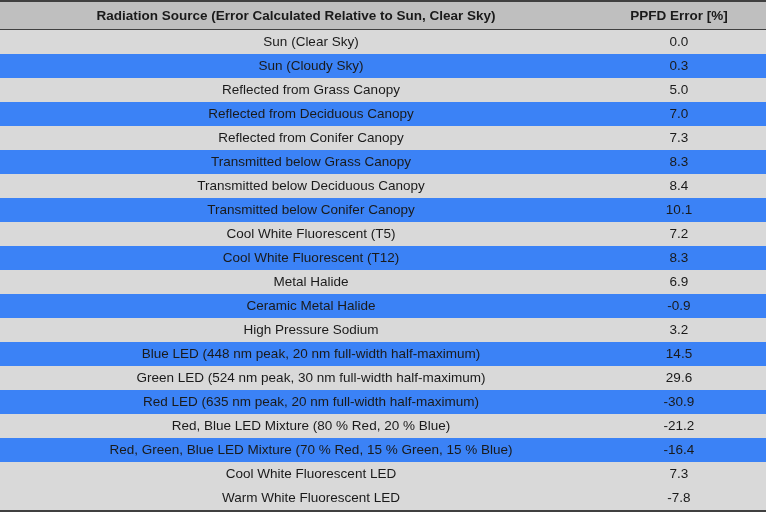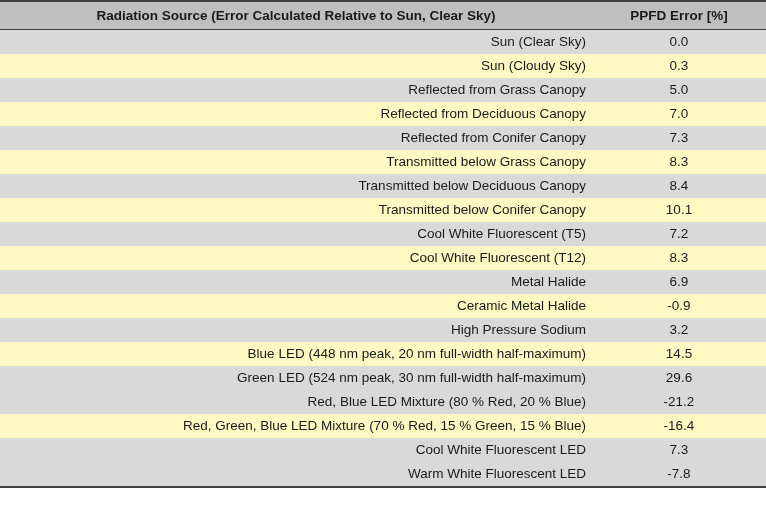--- a/index.html
+++ b/index.html
@@ -45,31 +45,31 @@
     text-align: center;
   }
   table.ppfd-table tbody td {
     padding: 2px 6px 3px 6px;
     height: 19px;
     line-height: 16px;
     vertical-align: middle;
     border: none;
   }
   table.ppfd-table tbody td.cell-source {
-    text-align: right;
+    text-align: center;
     padding-left: 36px;
   }
   table.ppfd-table tbody td.cell-error {
     text-align: center;
   }
   table.ppfd-table tbody tr.shaded td {
     background: #d9d9d9;
   }
   table.ppfd-table tbody tr.plain td {
-    background: #fef9c3;
+    background: #3b82f6;
   }
   table.ppfd-table tbody tr:last-child td {
     border-bottom: 2px solid #404040;
   }
 </style>
 </head>
 <body>
 
 <div class="table-wrap">
   <table class="ppfd-table">
@@ -137,20 +137,24 @@
         <td class="cell-error">3.2</td>
       </tr>
       <tr class="plain">
         <td class="cell-source">Blue LED (448 nm peak, 20 nm full-width half-maximum)</td>
         <td class="cell-error">14.5</td>
       </tr>
       <tr class="shaded">
         <td class="cell-source">Green LED (524 nm peak, 30 nm full-width half-maximum)</td>
         <td class="cell-error">29.6</td>
       </tr>
+      <tr class="plain">
+        <td class="cell-source">Red LED (635 nm peak, 20 nm full-width half-maximum)</td>
+        <td class="cell-error">-30.9</td>
+      </tr>
       <tr class="shaded">
         <td class="cell-source">Red, Blue LED Mixture (80 % Red, 20 % Blue)</td>
         <td class="cell-error">-21.2</td>
       </tr>
       <tr class="plain">
         <td class="cell-source">Red, Green, Blue LED Mixture (70 % Red, 15 % Green, 15 % Blue)</td>
         <td class="cell-error">-16.4</td>
       </tr>
       <tr class="shaded">
         <td class="cell-source">Cool White Fluorescent LED</td>

